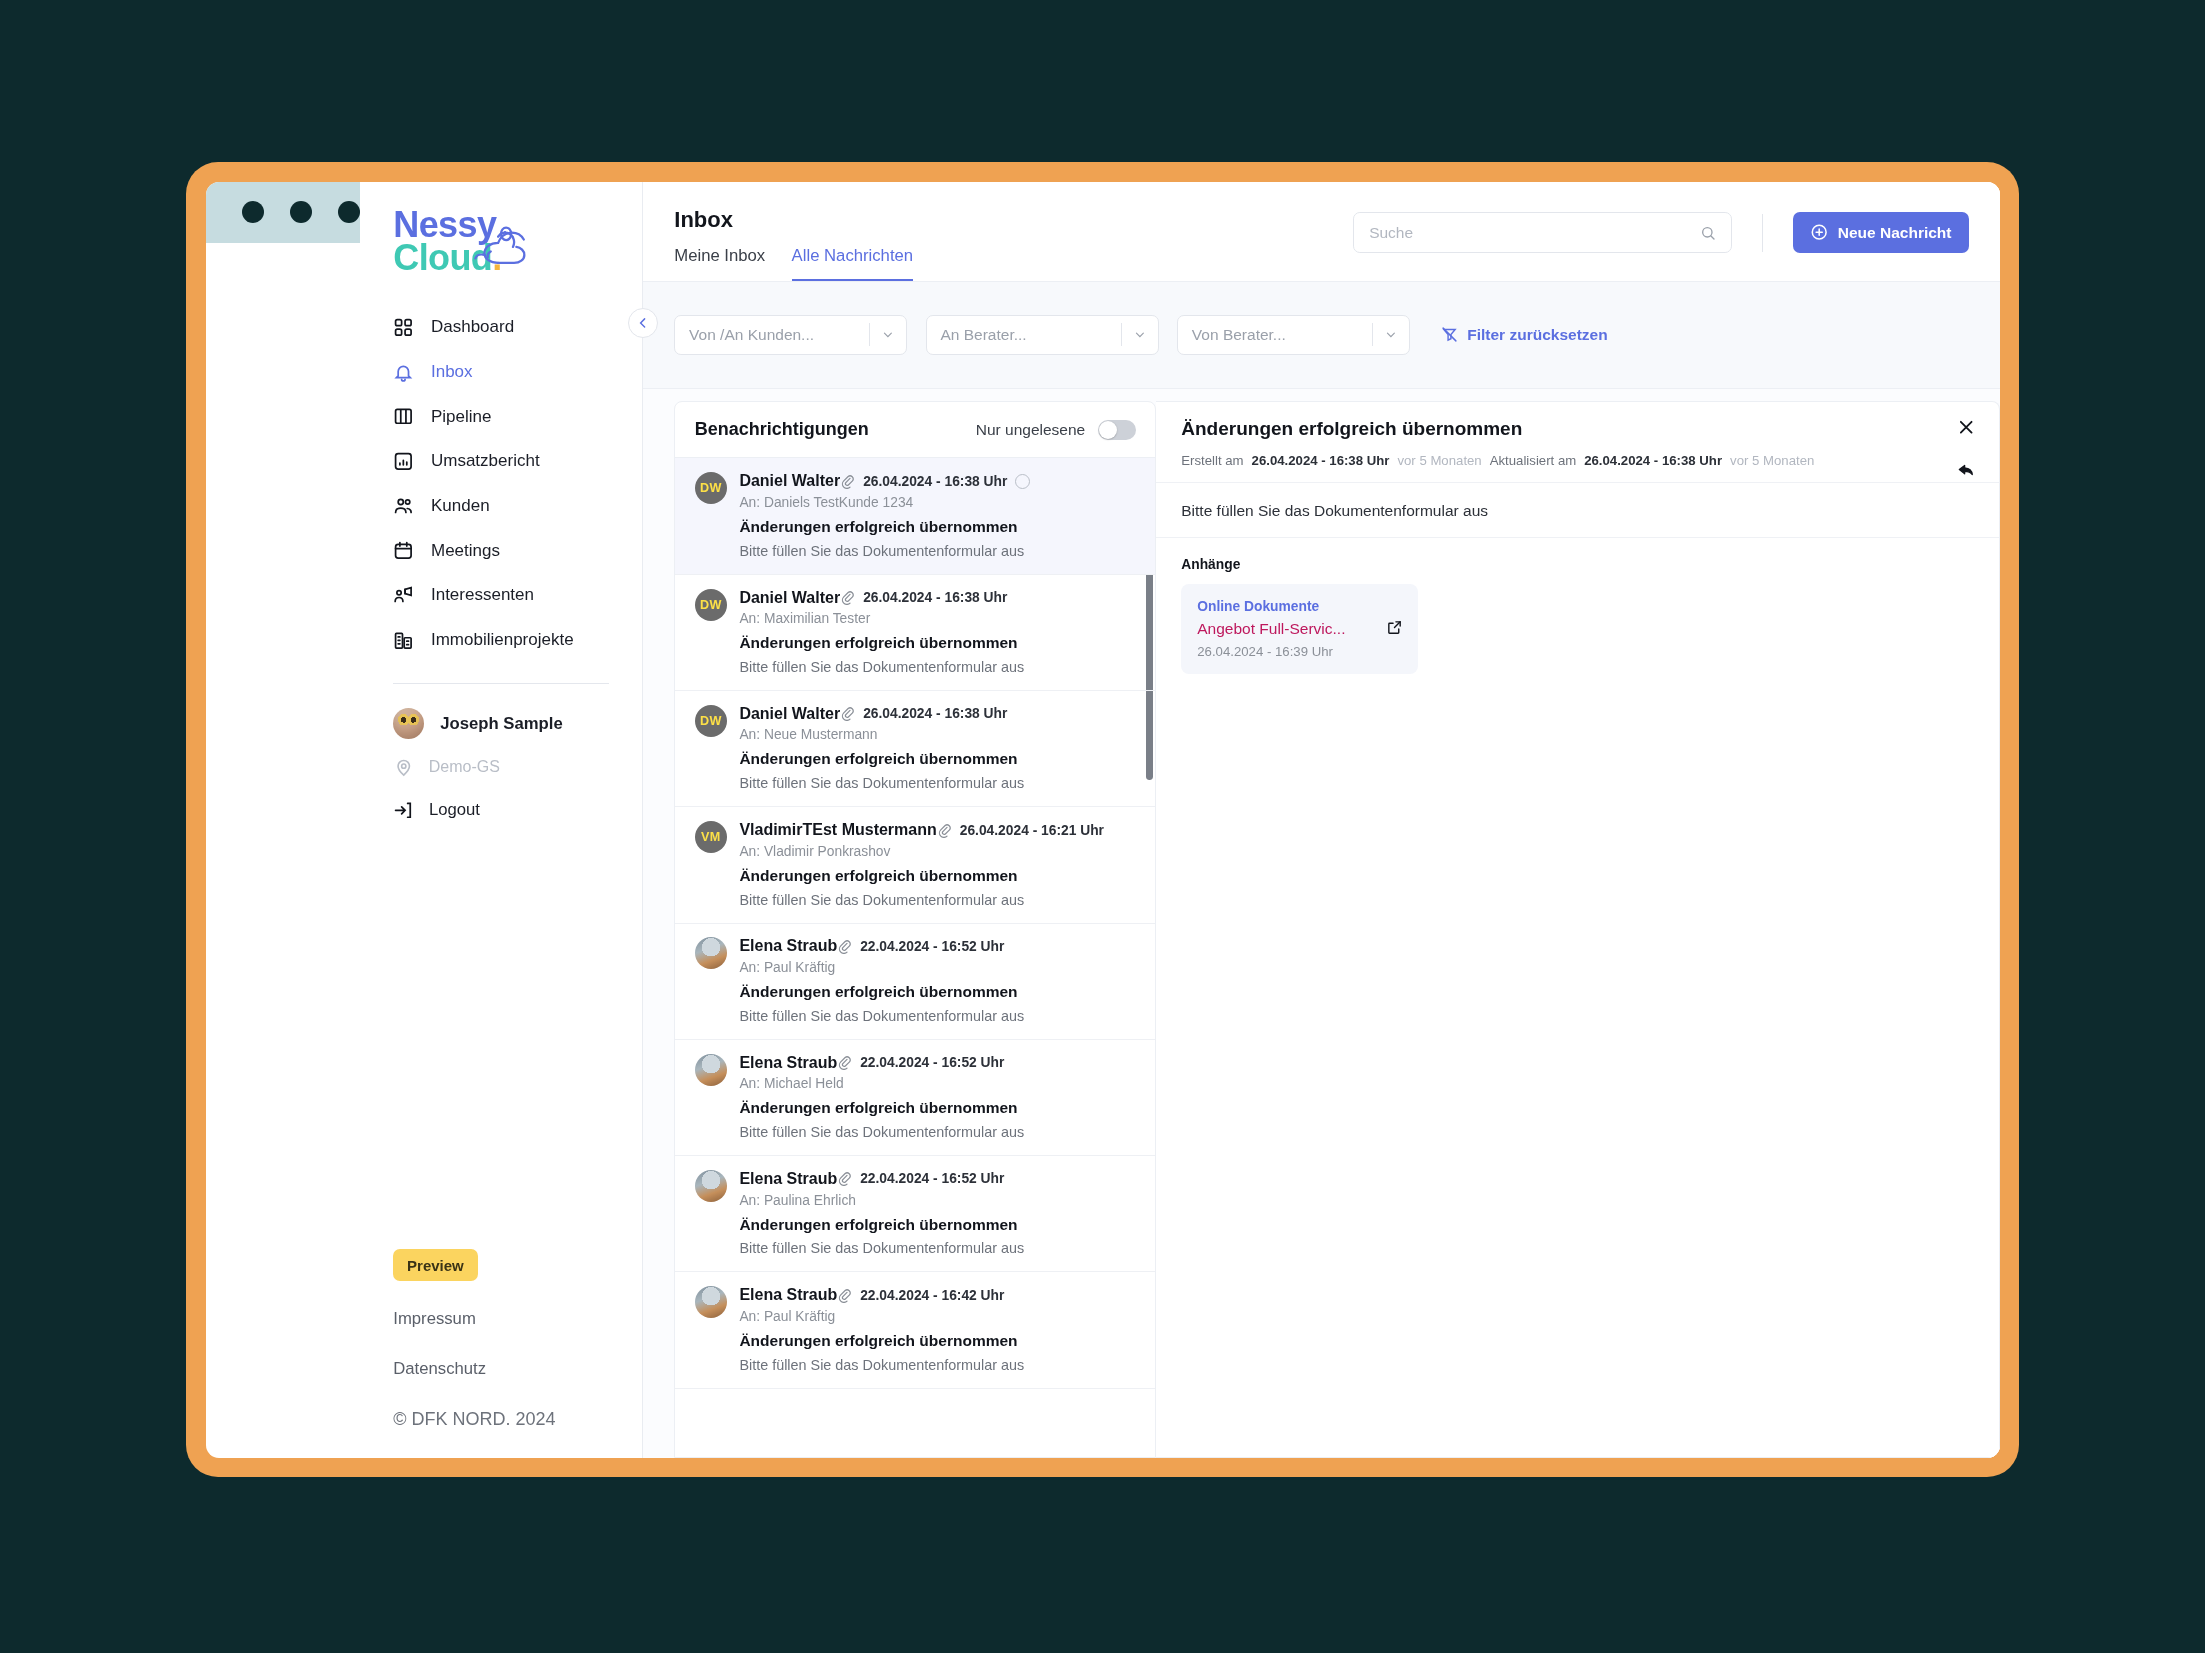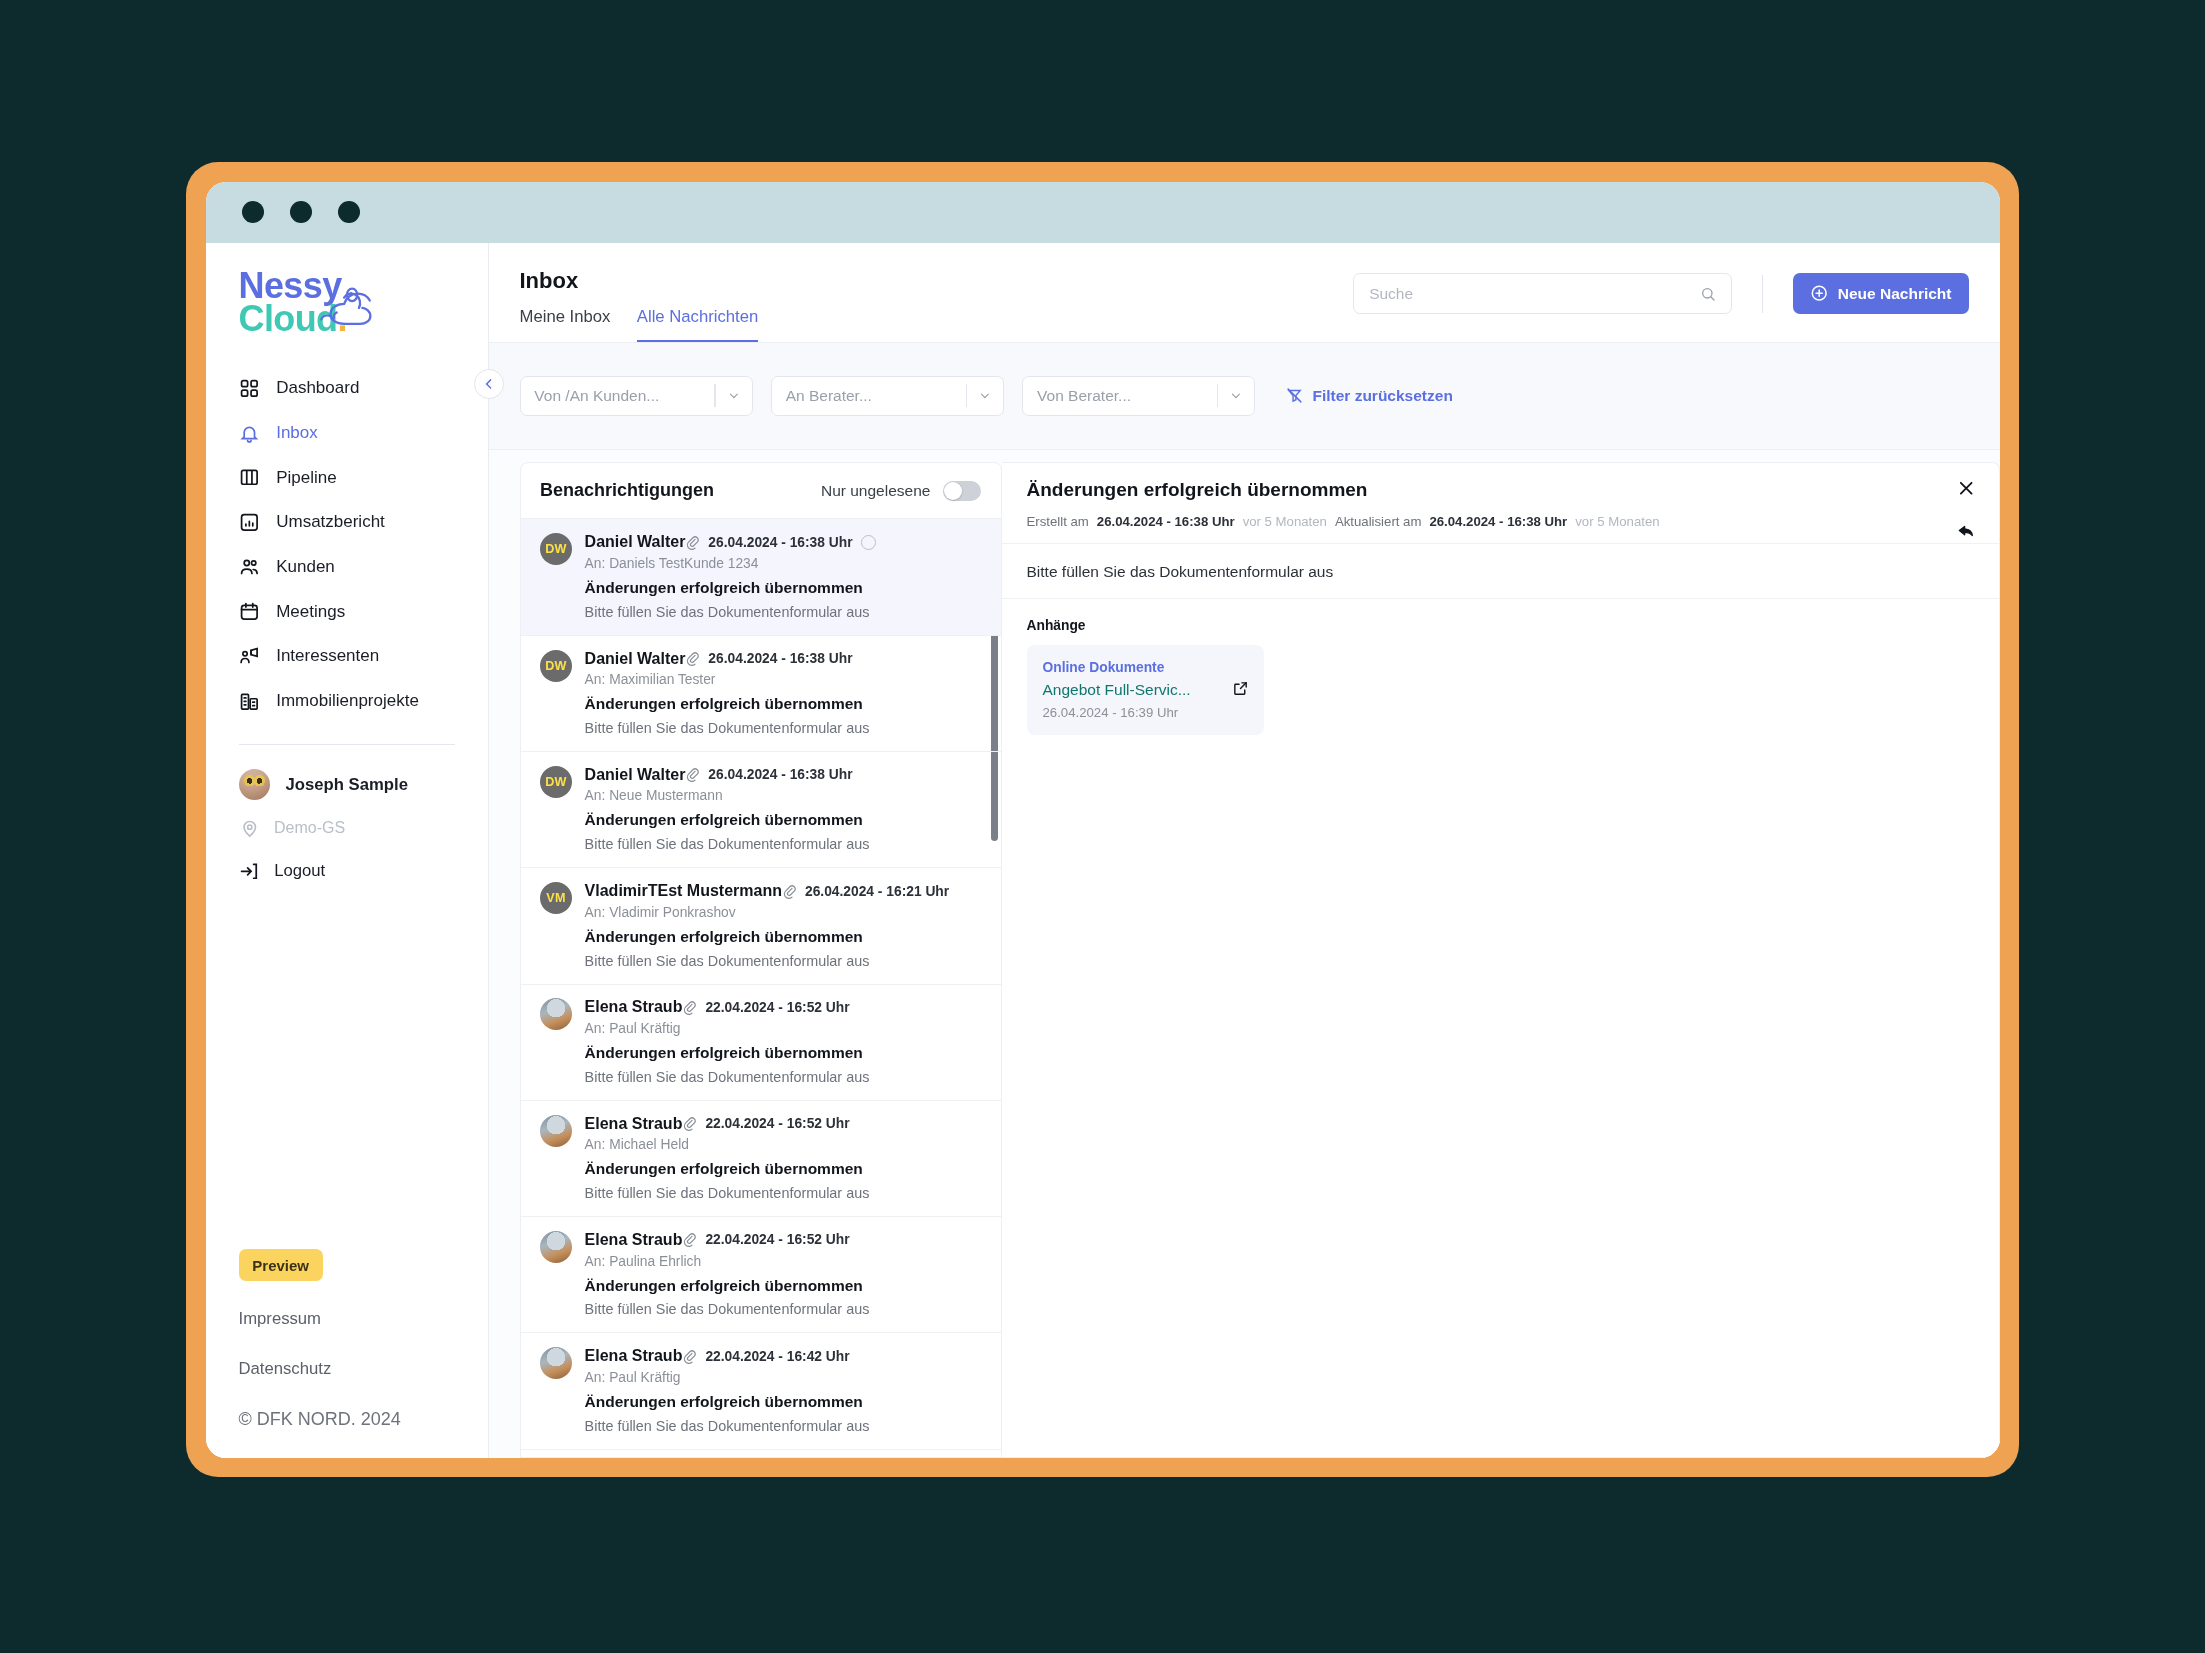--- a/index.html
+++ b/index.html
@@ -15,24 +15,24 @@
     position: absolute;
     left: 186px; top: 162px;
     width: 1833px; height: 1315px;
     background: #efa252;
     border-radius: 32px;
     padding: 19.5px;
   }
   .frame-inner {
     width: 100%; height: 100%;
     background: #ffffff;
-    border-radius: 20px;
+    border-radius: 13px;
     overflow: hidden;
     display: flex;
-    flex-direction: column;
+    flex-direction: row;
   }
   .titlebar {
     height: 61px;
     background: #c6dce0;
     display: flex;
     align-items: center;
     padding-left: 36px;
     gap: 26.4px;
     flex: none;
   }
@@ -388,21 +388,21 @@
   .attach-card {
     width: 237px;
     background: #f4f6fb;
     border-radius: 8px;
     padding: 15px 15px 15px 16px;
     display: flex; align-items: flex-start; justify-content: space-between;
     gap: 10.3px;
     cursor: pointer;
   }
   .attach-kind { font-size: 13.8px; color: #5b6fe0; font-weight: 600; margin-bottom: 5.7px; }
-  .attach-name { font-size: 15.5px; color: #0f766e; margin-bottom: 5.7px; }
+  .attach-name { font-size: 15.5px; color: #be185d; margin-bottom: 5.7px; }
   .attach-date { font-size: 13.2px; color: #8b9098; }
   .attach-open svg { width: 17px; height: 17px; margin-top: 19.5px; }
 </style>
 </head>
 <body>
 
 <div class="frame-wrap">
   <div class="frame-inner">
 
     <div class="titlebar">

